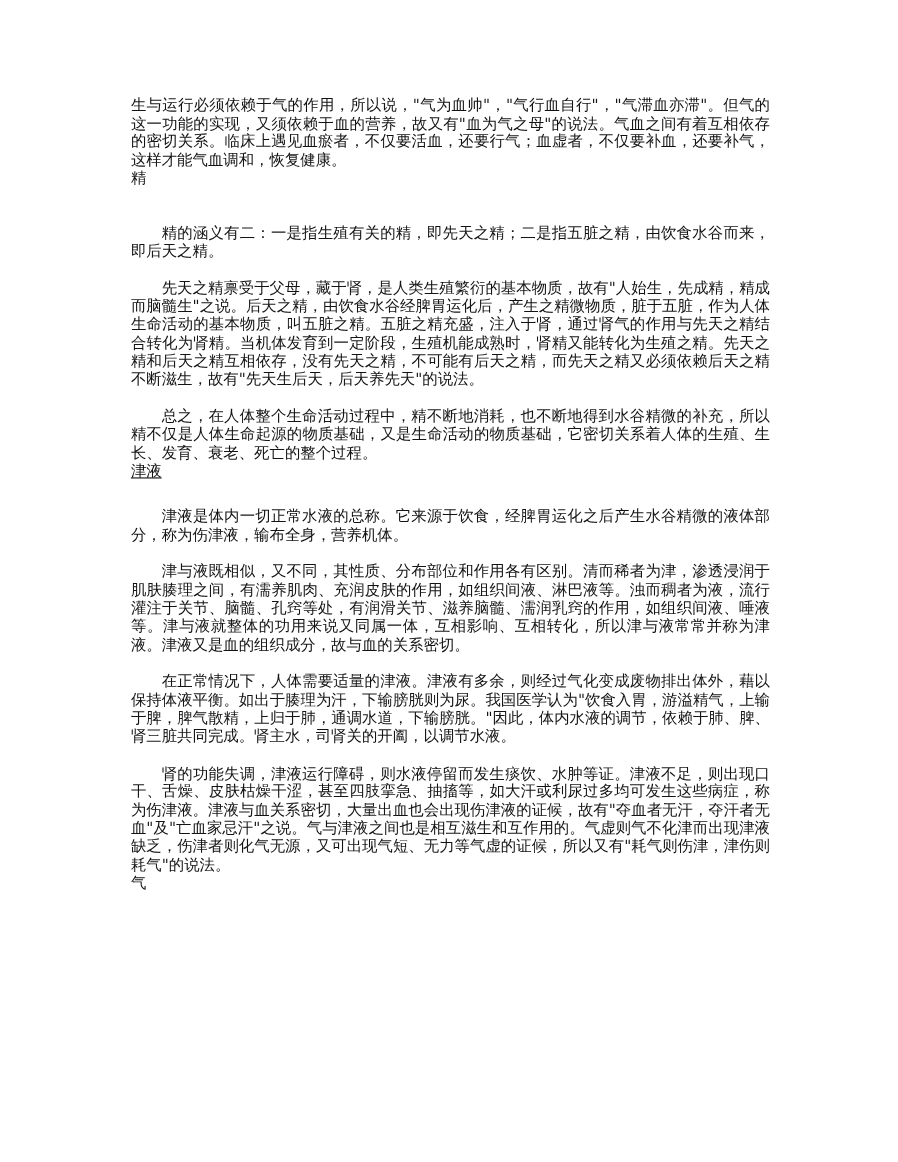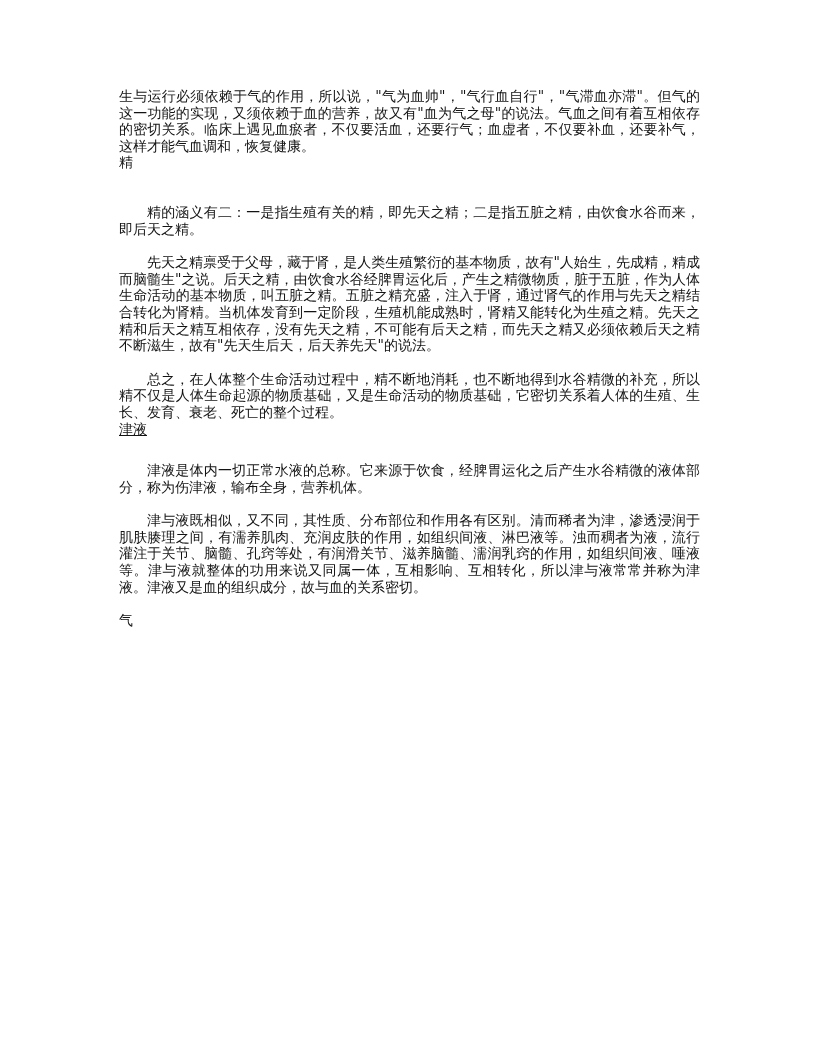--- a/index.html
+++ b/index.html
@@ -50,17 +50,19 @@
   <p class="block para mb-line">先天之精禀受于父母，藏于肾，是人类生殖繁衍的基本物质，故有"人始生，先成精，精成而脑髓生"之说。后天之精，由饮食水谷经脾胃运化后，产生之精微物质，脏于五脏，作为人体生命活动的基本物质，叫五脏之精。五脏之精充盛，注入于肾，通过肾气的作用与先天之精结合转化为肾精。当机体发育到一定阶段，生殖机能成熟时，肾精又能转化为生殖之精。先天之精和后天之精互相依存，没有先天之精，不可能有后天之精，而先天之精又必须依赖后天之精不断滋生，故有"先天生后天，后天养先天"的说法。</p>
 
   <p class="block para">总之，在人体整个生命活动过程中，精不断地消耗，也不断地得到水谷精微的补充，所以精不仅是人体生命起源的物质基础，又是生命活动的物质基础，它密切关系着人体的生殖、生长、发育、衰老、死亡的整个过程。</p>
 
   <p class="block heading mb-h2">津液</p>
 
   <p class="block para mb-line">津液是体内一切正常水液的总称。它来源于饮食，经脾胃运化之后产生水谷精微的液体部分，称为伤津液，输布全身，营养机体。</p>
 
   <p class="block para mb-line">津与液既相似，又不同，其性质、分布部位和作用各有区别。清而稀者为津，渗透浸润于肌肤腠理之间，有濡养肌肉、充润皮肤的作用，如组织间液、淋巴液等。浊而稠者为液，流行灌注于关节、脑髓、孔窍等处，有润滑关节、滋养脑髓、濡润乳窍的作用，如组织间液、唾液等。津与液就整体的功用来说又同属一体，互相影响、互相转化，所以津与液常常并称为津液。津液又是血的组织成分，故与血的关系密切。</p>
 
+  <p class="block para mb-line">在正常情况下，人体需要适量的津液。津液有多余，则经过气化变成废物排出体外，藉以保持体液平衡。如出于腠理为汗，下输膀胱则为尿。我国医学认为"饮食入胃，游溢精气，上输于脾，脾气散精，上归于肺，通调水道，下输膀胱。"因此，体内水液的调节，依赖于肺、脾、肾三脏共同完成。肾主水，司肾关的开阖，以调节水液。</p>
 
+  <p class="block para">肾的功能失调，津液运行障碍，则水液停留而发生痰饮、水肿等证。津液不足，则出现口干、舌燥、皮肤枯燥干涩，甚至四肢挛急、抽搐等，如大汗或利尿过多均可发生这些病症，称为伤津液。津液与血关系密切，大量出血也会出现伤津液的证候，故有"夺血者无汗，夺汗者无血"及"亡血家忌汗"之说。气与津液之间也是相互滋生和互作用的。气虚则气不化津而出现津液缺乏，伤津者则化气无源，又可出现气短、无力等气虚的证候，所以又有"耗气则伤津，津伤则耗气"的说法。</p>
 
   <p class="block heading mb-h3">气</p>
 
 </div>
 
 </body></html>

